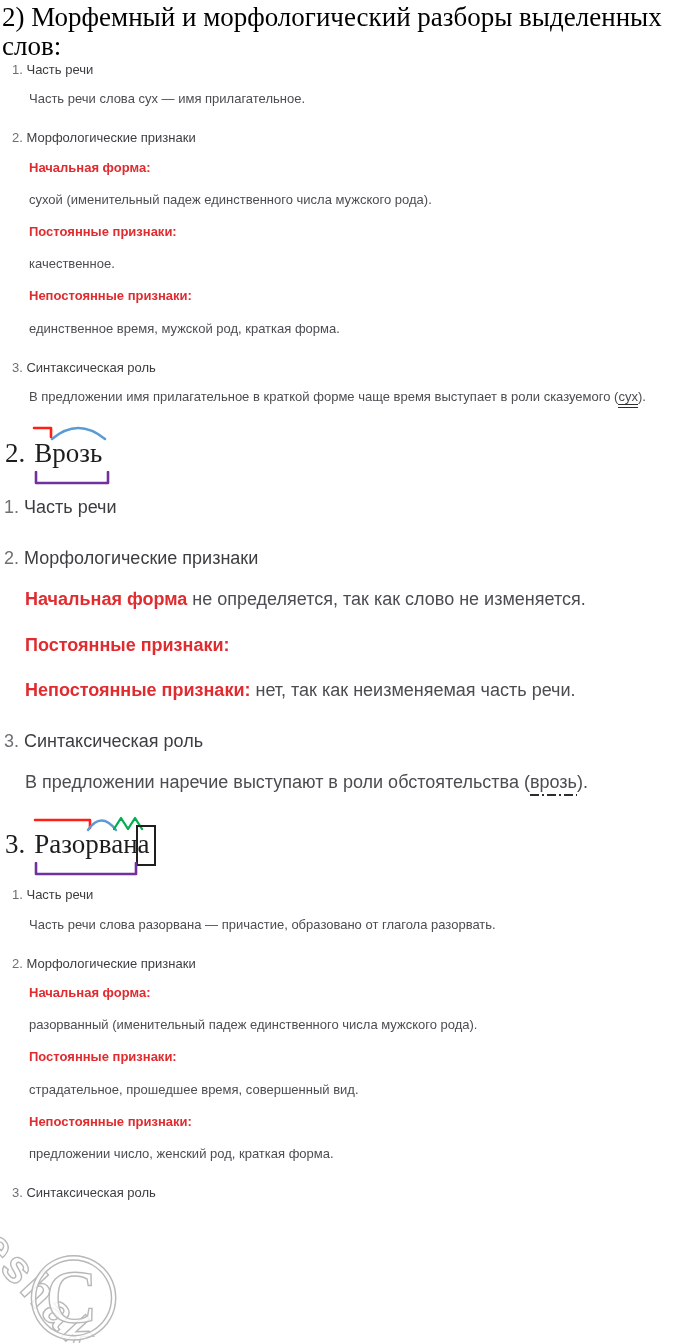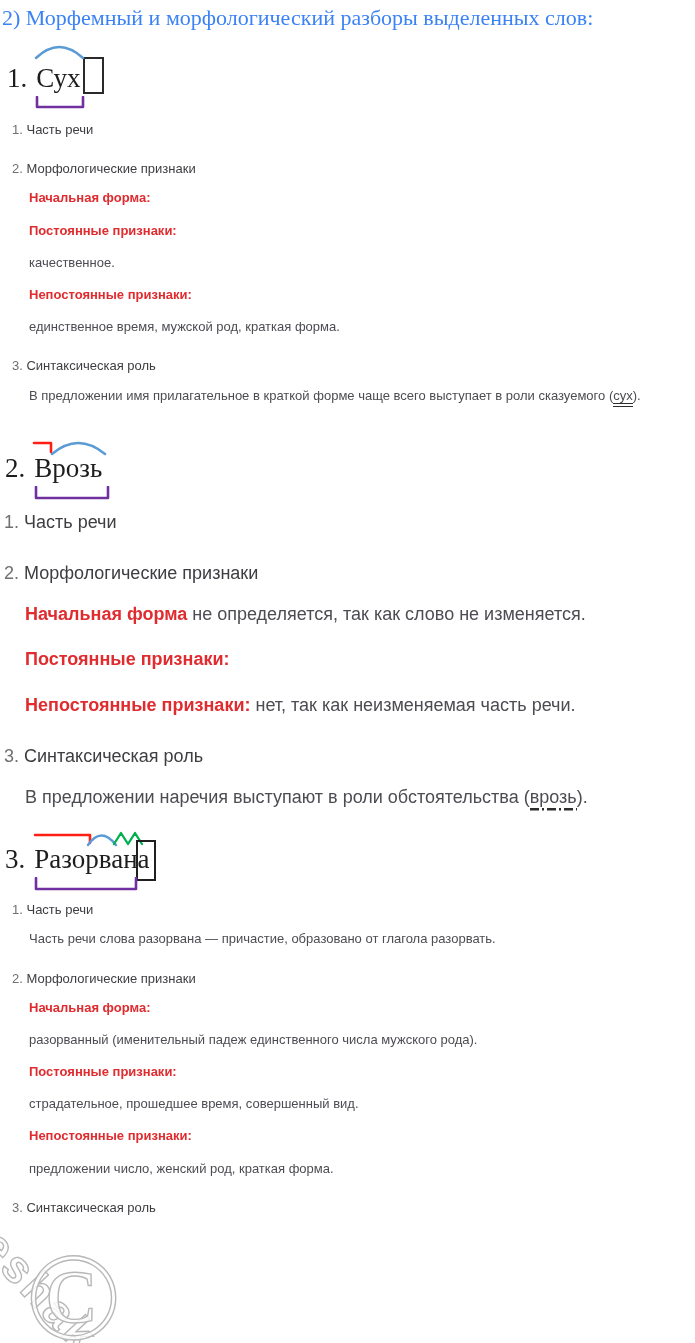--- a/index.html
+++ b/index.html
@@ -7,36 +7,36 @@
     width:695px;height:1343px;overflow:hidden;position:relative;
     background:#ffffff;
     font-family:"Liberation Sans","DejaVu Sans",sans-serif;
     -webkit-font-smoothing:antialiased;
   }
   .serif{font-family:"Liberation Serif","DejaVu Serif",serif;}
 
   
   .page-title{
     margin:3px 0 0 2px;
-    font-size:22px;line-height:29px;color:#3b82f6;font-weight:400;
+    font-size:27px;line-height:29px;color:#000000;font-weight:400;
   }
 
   
   .word-line{position:relative;white-space:nowrap;}
   .word-line .word-num{font-size:27px;color:#1d1d1d;margin-right:9px;}
   .word-wrap{position:relative;display:inline-block;}
   .word{font-size:27px;color:#1d1d1d;line-height:1.15;}
   .mark{position:absolute;pointer-events:none;}
   .mark path{fill:none;stroke-linecap:round;stroke-linejoin:round;}
   .ending-box{
     display:inline-block;width:17px;height:33px;
     border:2px solid #2a2a2a;vertical-align:-7px;margin-left:2px;
   }
   .w1{margin:25px 0 27px 7px;}
-  .w2{margin:48px 0 26px 5px;}
+  .w2{margin:32px 0 26px 5px;}
   .w3{margin:34px 0 26px 5px;}
   .ending-box-abs{
     position:absolute;width:16px;height:37px;border:2px solid #1f1f1f;
     left:102px;top:-4px;background:transparent;
   }
 
   
   .items{margin:0;padding:0;list-style:none;}
   .item{list-style:none;}
   .ihead{white-space:nowrap;}
@@ -83,43 +83,38 @@
     left:26px;top:1226px;font-size:125px;font-weight:400;
     font-family:"Liberation Serif","DejaVu Serif",serif;
   }
 </style>
 </head>
 <body>
 
 <h1 class="page-title serif">2) Морфемный и морфологический разборы выделенных слов:</h1>
 
 <div>
-  <div class="word-line w1">
-    <span class="word-num serif">1.</span><span class="word-wrap"><svg class="mark" style="left:-3px;top:-14px;" width="54" height="17" viewBox="0 0 54 17">
-          <path d="M3 15 Q26 -7 50 15" stroke="#5b9bd5" stroke-width="2.5"></path>
-        </svg><svg class="mark" style="left:-1px;bottom:-15px;" width="52" height="13" viewBox="0 0 52 13">
-          <path d="M2 1 V11 H48 V1" stroke="#7030a0" stroke-width="2.6"></path>
-        </svg><span class="word serif">Сух</span><span class="ending-box"></span></span>
-  </div>
   <div class="small">
     <ol class="items">
         <li class="item">
           <div class="ihead"><span class="inum">1. </span><span class="ht">Часть речи</span></div>
+          <p class="blk"><span class="seg-normal">Часть речи слова сух — имя прилагательное.</span></p>
         </li>
         <li class="item">
           <div class="ihead"><span class="inum">2. </span><span class="ht">Морфологические признаки</span></div>
           <p class="blk"><span class="seg-red-bold">Начальная форма:</span></p>
+          <p class="blk"><span class="seg-normal">сухой (именительный падеж единственного числа мужского рода).</span></p>
           <p class="blk"><span class="seg-red-bold">Постоянные признаки:</span></p>
           <p class="blk"><span class="seg-normal">качественное.</span></p>
           <p class="blk"><span class="seg-red-bold">Непостоянные признаки:</span></p>
           <p class="blk"><span class="seg-normal">единственное время, мужской род, краткая форма.</span></p>
         </li>
         <li class="item">
           <div class="ihead"><span class="inum">3. </span><span class="ht">Синтаксическая роль</span></div>
-          <p class="blk"><span class="seg-normal">В предложении имя прилагательное в краткой форме чаще всего выступает в роли сказуемого (</span><span class="seg-u-pred">сух</span><span class="seg-normal">).</span></p>
+          <p class="blk"><span class="seg-normal">В предложении имя прилагательное в краткой форме чаще время выступает в роли сказуемого (</span><span class="seg-u-pred">сух</span><span class="seg-normal">).</span></p>
         </li>
       </ol>
   </div>
 </div>
 
 <div>
   <div class="word-line w2">
     <span class="word-num serif">2.</span><span class="word-wrap"><svg class="mark" style="left:-2px;top:-13px;" width="24" height="15" viewBox="0 0 24 15">
           <path d="M2 3 H19 V12" stroke="#ff1f14" stroke-width="2.6"></path>
         </svg><svg class="mark" style="left:15px;top:-15px;" width="60" height="18" viewBox="0 0 60 18">
@@ -134,21 +129,21 @@
           <div class="ihead"><span class="inum">1. </span><span class="ht">Часть речи</span></div>
         </li>
         <li class="item">
           <div class="ihead"><span class="inum">2. </span><span class="ht">Морфологические признаки</span></div>
           <p class="blk"><span class="seg-red-bold">Начальная форма</span><span class="seg-normal"> не определяется, так как слово не изменяется.</span></p>
           <p class="blk"><span class="seg-red-bold">Постоянные признаки:</span></p>
           <p class="blk"><span class="seg-red-bold">Непостоянные признаки:</span><span class="seg-normal"> нет, так как неизменяемая часть речи.</span></p>
         </li>
         <li class="item">
           <div class="ihead"><span class="inum">3. </span><span class="ht">Синтаксическая роль</span></div>
-          <p class="blk"><span class="seg-normal">В предложении наречия выступают в роли обстоятельства (</span><span class="seg-u-adv">врозь</span><span class="seg-normal">).</span></p>
+          <p class="blk"><span class="seg-normal">В предложении наречие выступают в роли обстоятельства (</span><span class="seg-u-adv">врозь</span><span class="seg-normal">).</span></p>
         </li>
       </ol>
   </div>
 </div>
 
 <div>
   <div class="word-line w3">
     <span class="word-num serif">3.</span><span class="word-wrap"><svg class="mark" style="left:-1px;top:-12px;" width="62" height="14" viewBox="0 0 62 14">
           <path d="M2 3 H57 V11" stroke="#ff1f14" stroke-width="2.6"></path>
         </svg><svg class="mark" style="left:52px;top:-14px;" width="33" height="17" viewBox="0 0 33 17">

